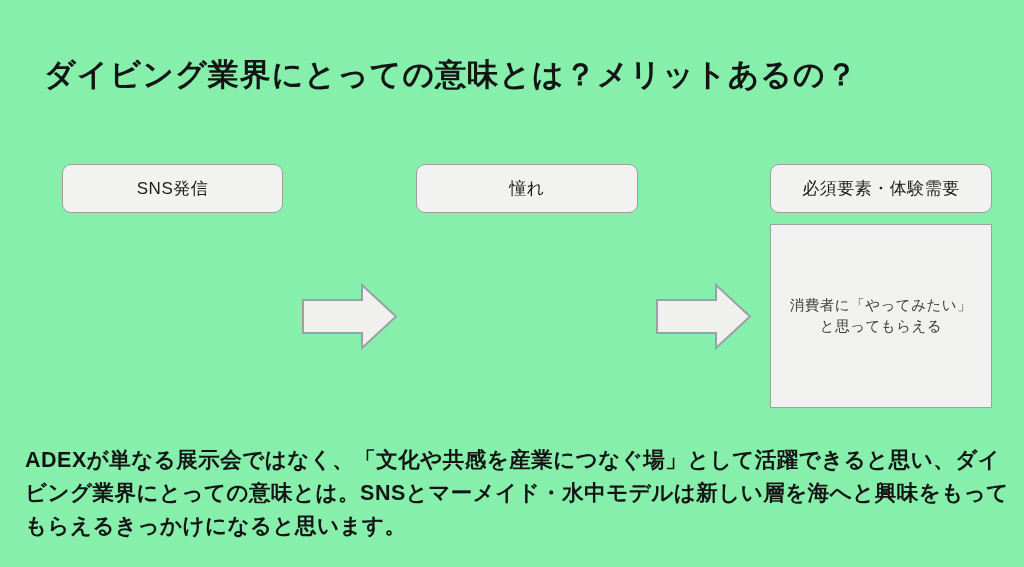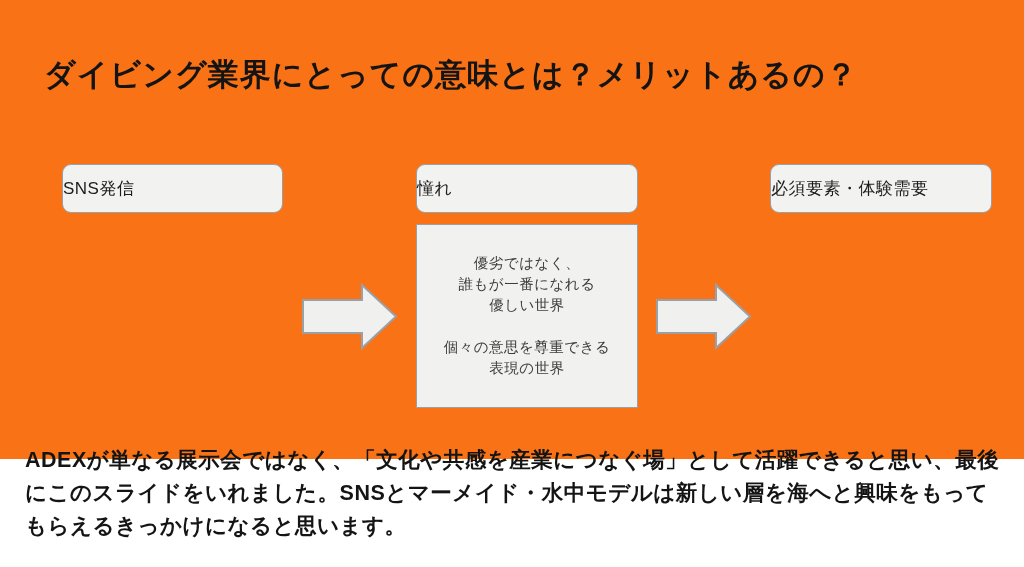--- a/index.html
+++ b/index.html
@@ -3,39 +3,39 @@
 <meta charset="utf-8">
 <style>
   * { margin: 0; padding: 0; box-sizing: border-box; }
   html, body {
     width: 1024px; height: 567px;
     font-family: "Liberation Sans", "DejaVu Sans", sans-serif;
     overflow: hidden;
   }
   .slide {
     position: relative;
-    width: 1024px; height: 459px;
-    background: #f97316;
+    width: 1024px; height: 567px;
+    background: #86efac;
   }
   .title {
     position: absolute;
     left: 44px; top: 54px;
     font-size: 31px;
     font-weight: bold;
     color: #141414;
     letter-spacing: 1px;
     white-space: nowrap;
   }
   .header-box {
     position: absolute;
     top: 164px; height: 49px;
     background: #f2f2f0;
     border: 1.5px solid #9aa0a6;
     border-radius: 9px;
-    display: flex; align-items: center; 
+    display: flex; align-items: center; justify-content: center;
     font-size: 17px;
     color: #1c1c1c;
     letter-spacing: 0.5px;
   }
   .content-box {
     position: absolute;
     top: 224px; height: 184px;
     background: #f1f1ef;
     border: 1px solid #9aa0a6;
     display: flex; align-items: center; justify-content: center;
@@ -87,34 +87,30 @@
 
   <div class="arrow arrow1">
     <svg viewBox="0 0 97 67" preserveAspectRatio="none" aria-hidden="true">
       <polygon points="2,17 61,17 61,2 95,33.5 61,65 61,50 2,50"></polygon>
     </svg>
   </div>
 
   <div class="header-box col2">
     <span>憧れ</span>
   </div>
-  <div class="content-box col2">
-    <span class="body-text">優劣ではなく、
-誰もが一番になれる
-優しい世界
-
-個々の意思を尊重できる
-表現の世界</span>
-  </div>
 
   <div class="arrow arrow2">
     <svg viewBox="0 0 97 67" preserveAspectRatio="none" aria-hidden="true">
       <polygon points="2,17 61,17 61,2 95,33.5 61,65 61,50 2,50"></polygon>
     </svg>
   </div>
 
   <div class="header-box col3">
     <span>必須要素・体験需要</span>
   </div>
+  <div class="content-box col3">
+    <span class="body-text">消費者に「やってみたい」
+と思ってもらえる</span>
+  </div>
 
-  <div class="footer">ADEXが単なる展示会ではなく、「文化や共感を産業につなぐ場」として活躍できると思い、最後にこのスライドをいれました。SNSとマーメイド・水中モデルは新しい層を海へと興味をもってもらえるきっかけになると思います。</div>
+  <div class="footer">ADEXが単なる展示会ではなく、「文化や共感を産業につなぐ場」として活躍できると思い、ダイビング業界にとっての意味とは。SNSとマーメイド・水中モデルは新しい層を海へと興味をもってもらえるきっかけになると思います。</div>
 
 </div>
 
 </body></html>

